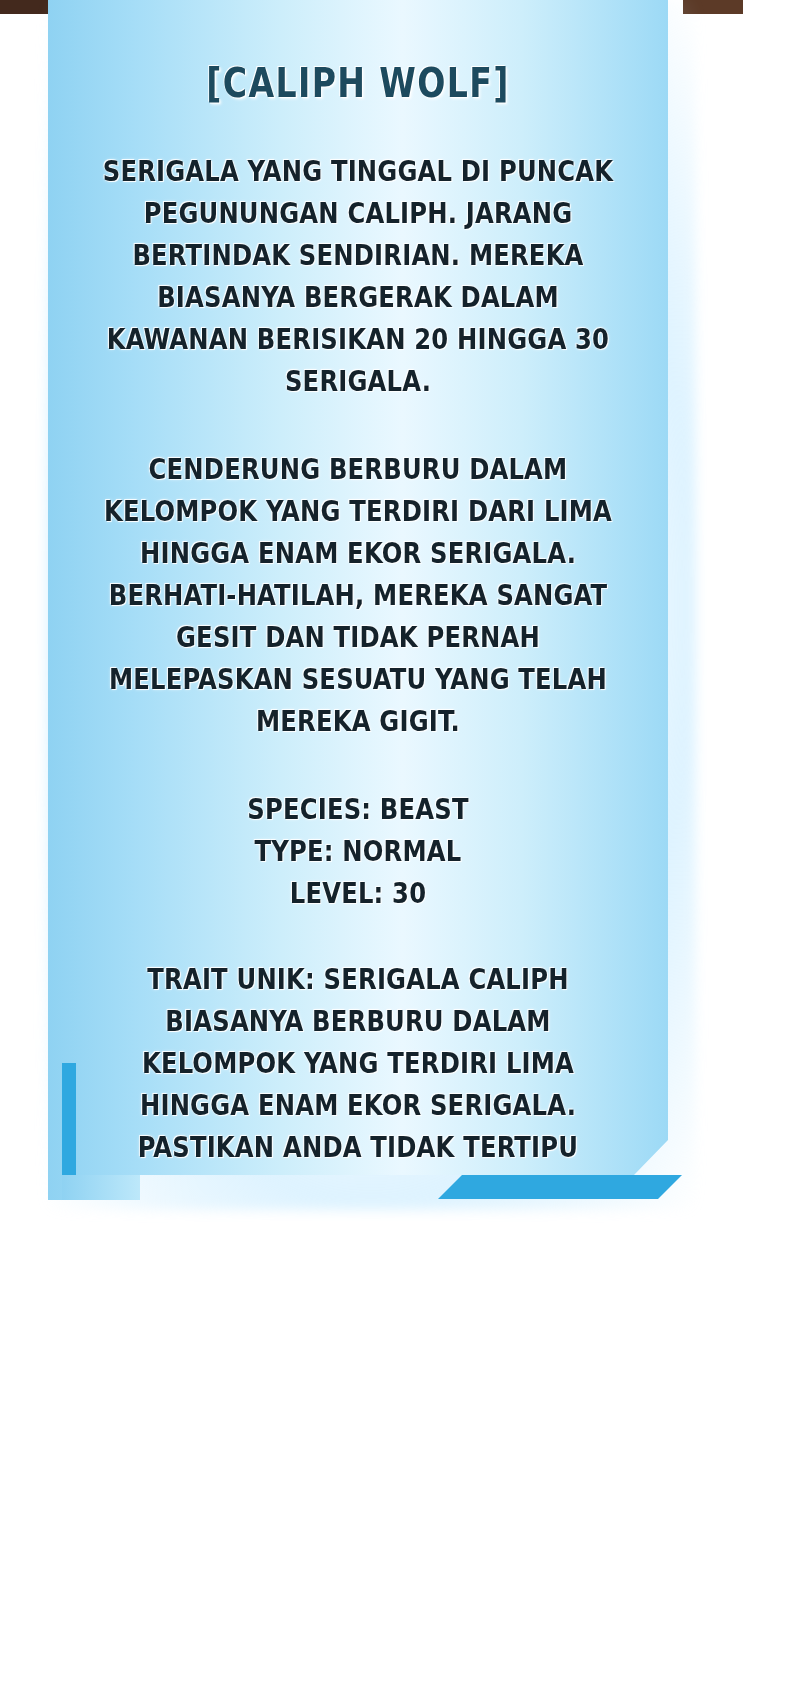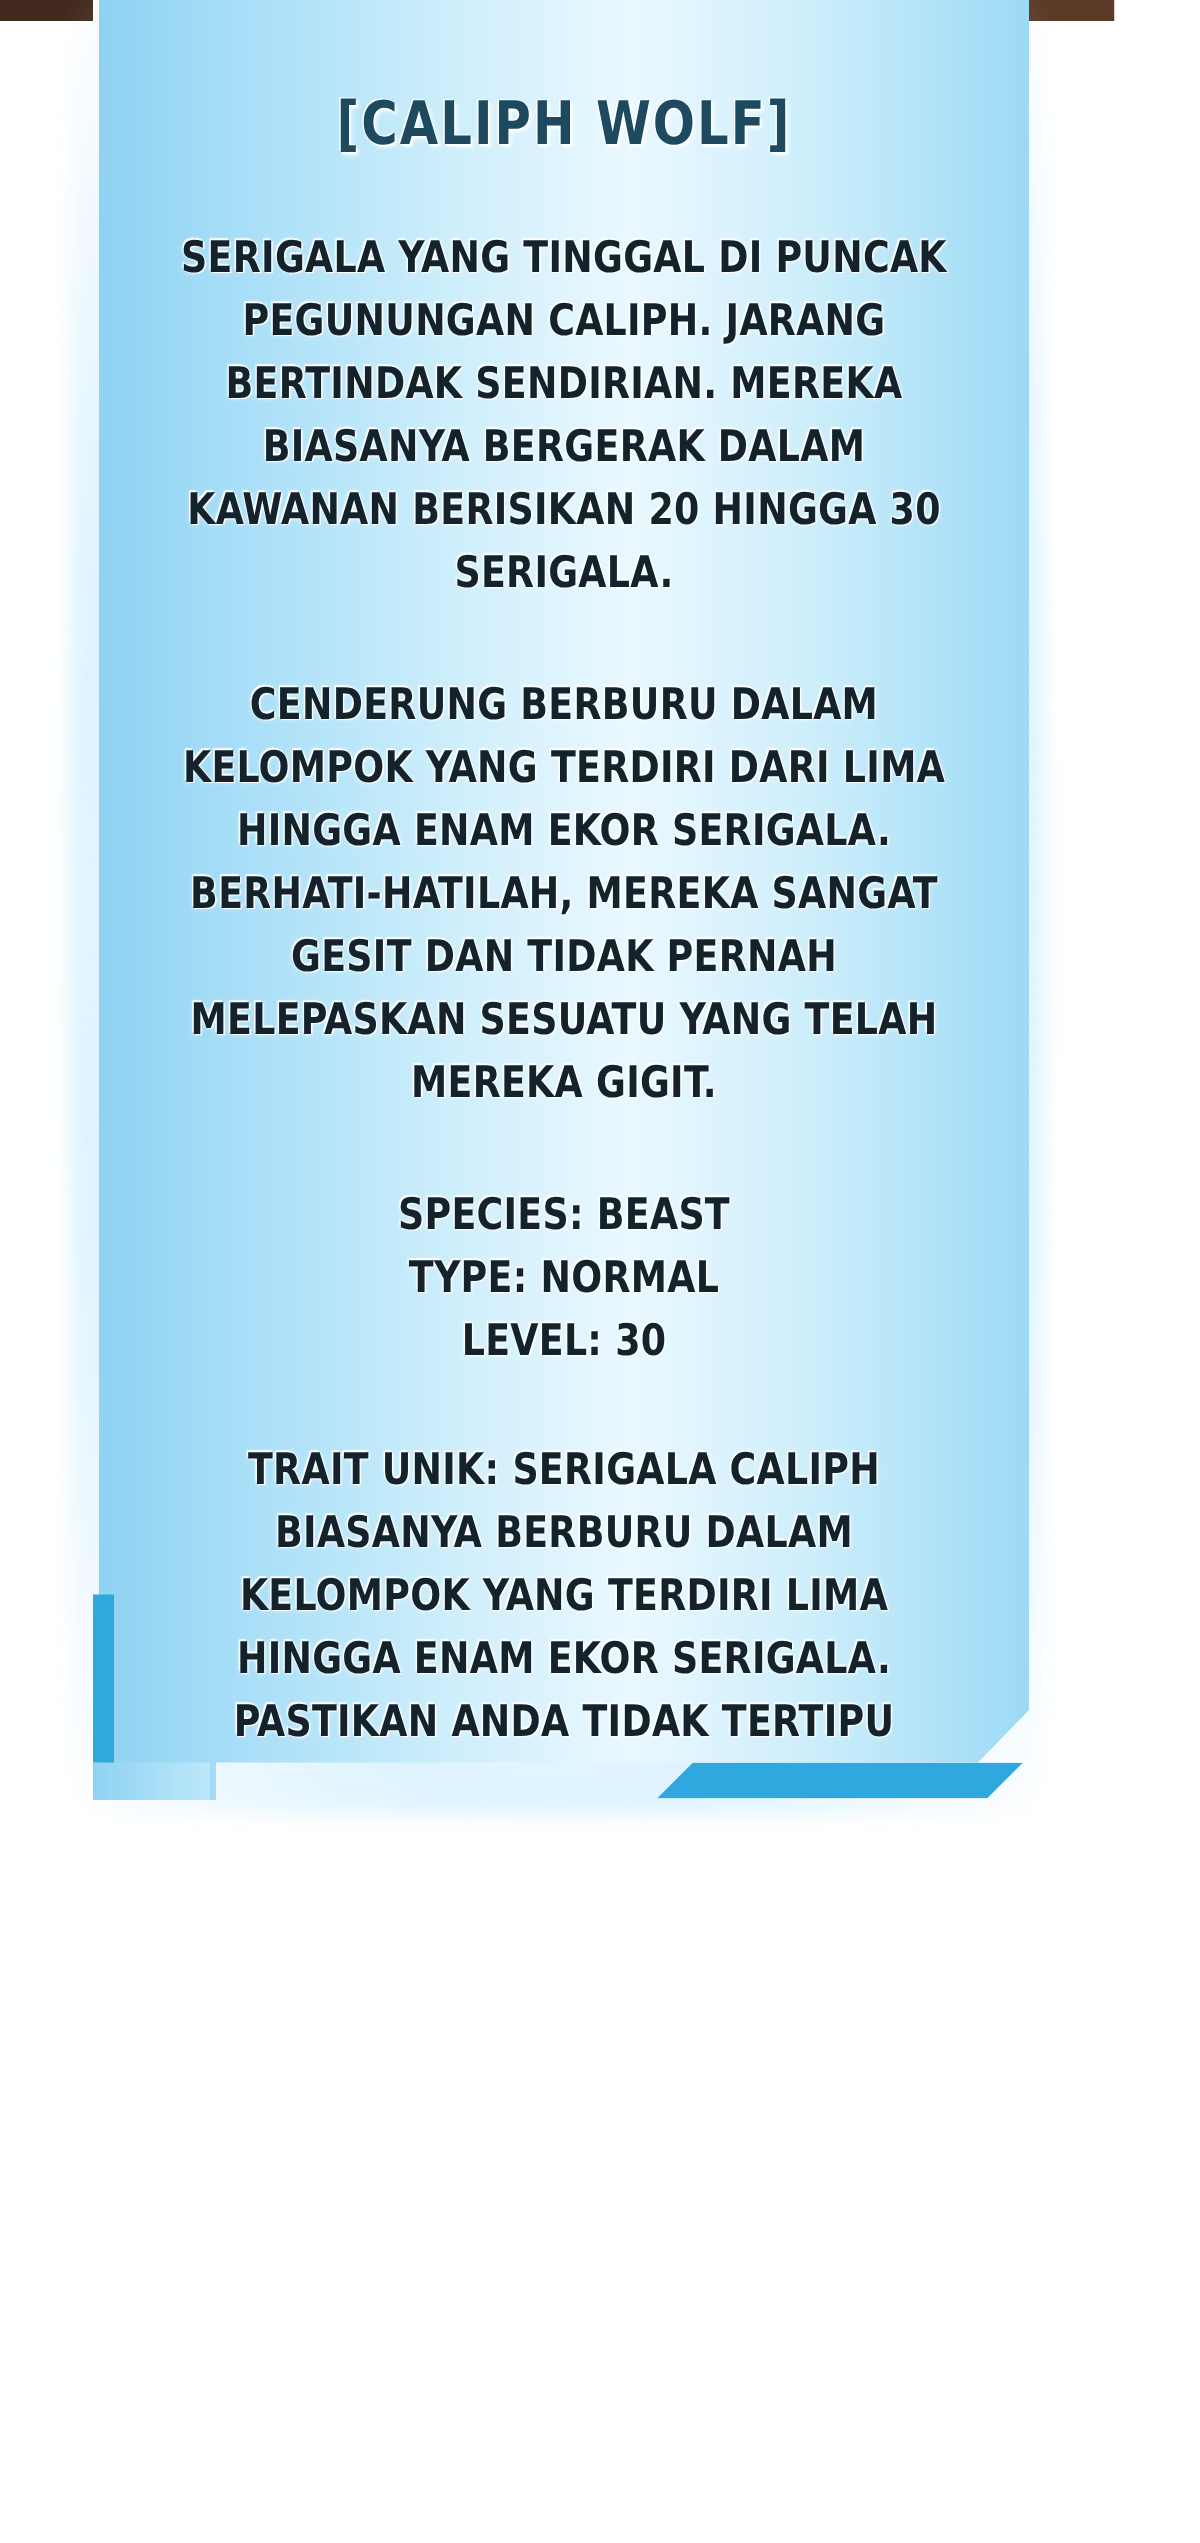--- a/index.html
+++ b/index.html
@@ -40,21 +40,21 @@
     top: 0px;
     width: 650px;
     height: 1210px;
     background: radial-gradient(ellipse at 50% 50%, rgba(255,255,255,0.95) 40%, rgba(200,235,255,0.6) 70%, rgba(255,255,255,0) 100%);
     filter: blur(6px);
   }
 
   
   #info-card {
     position: absolute;
-    left: 66px;
+    left: 48px;
     top: 0px;
     width: 708px;
     height: 1200px;
     background:
       linear-gradient(to right,
         #8fd2f2 0%,
         #a5ddf7 12%,
         #cdeefb 33%,
         #eaf8ff 50%,
         #cdeefb 67%,

